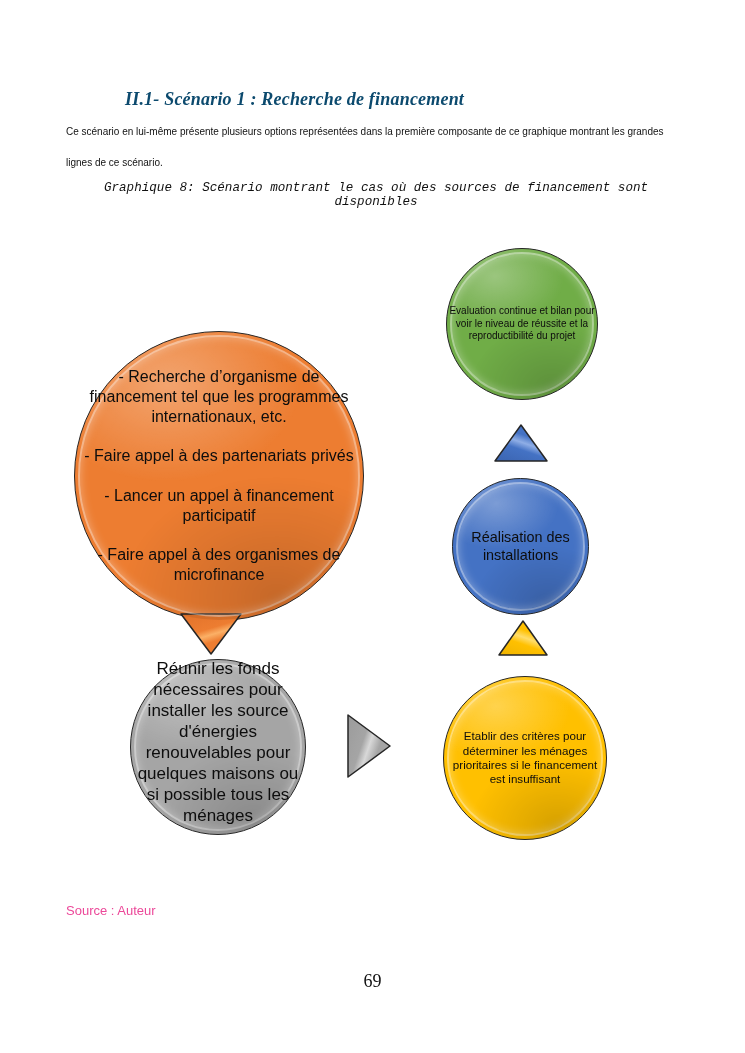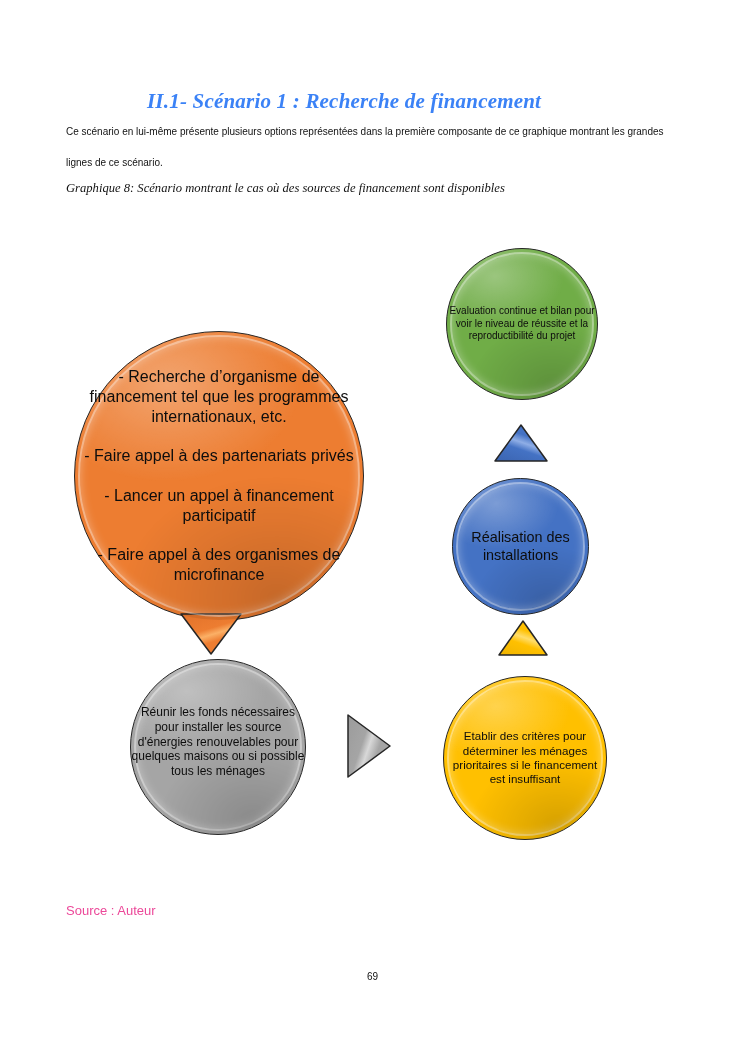--- a/index.html
+++ b/index.html
@@ -17,72 +17,73 @@
   }
 
   .page {
     position: absolute;
     inset: 0;
   }
 
   
   .heading {
     position: absolute;
-    left: 147px;
+    left: 125px;
     top: 89px;
     width: 540px;
     font-family: "Liberation Serif", serif;
     font-weight: bold;
     font-style: italic;
-    font-size: 21px;
+    font-size: 18px;
     letter-spacing: 0.2px;
-    color: #3b82f6;
+    color: #0c4a6e;
     white-space: nowrap;
   }
 
   .para {
     position: absolute;
     left: 66px;
     top: 116px;
     width: 616px;
     font-family: "Liberation Sans", sans-serif;
     font-size: 10px;
     line-height: 31px;
     color: #111111;
     text-align: left;
   }
 
   .caption {
     position: absolute;
     left: 66px;
     top: 181px;
     width: 620px;
-    font-family: Liberation Serif, serif;
+    font-family: Liberation Mono, monospace;
     font-style: italic;
     font-size: 12.6px;
     color: #111111;
+    text-align: center;
   }
 
   .source {
     position: absolute;
     left: 66px;
     top: 903px;
     font-family: "Liberation Sans", sans-serif;
     font-size: 13px;
     color: #ec4899;
   }
 
   .page-number {
     position: absolute;
     left: 0;
     top: 971px;
     width: 745px;
     text-align: center;
-    font-family: Liberation Sans, sans-serif;
-    font-size: 10px;
+    font-family: Liberation Serif, serif;
+    font-size: 18px;
     color: #111111;
   }
 
   
   .diagram {
     position: absolute;
     left: 0;
     top: 0;
     width: 745px;
     height: 1053px;
@@ -151,21 +152,21 @@
   #node-realisation {
     left: 452px; top: 478px;  width: 137px; height: 137px;
     font-size: 14.4px;
   }
   #node-criteres {
     left: 443px; top: 676px;  width: 164px; height: 164px;
     font-size: 11.6px;
   }
   #node-fonds {
     left: 130px; top: 659px;  width: 176px; height: 176px;
-    font-size: 12px;
+    font-size: 17px;
   }
   #node-fonds .txt {
     
     margin-top: -10px;
   }
 
   
   .arrow {
     position: absolute;
     width: 0;

